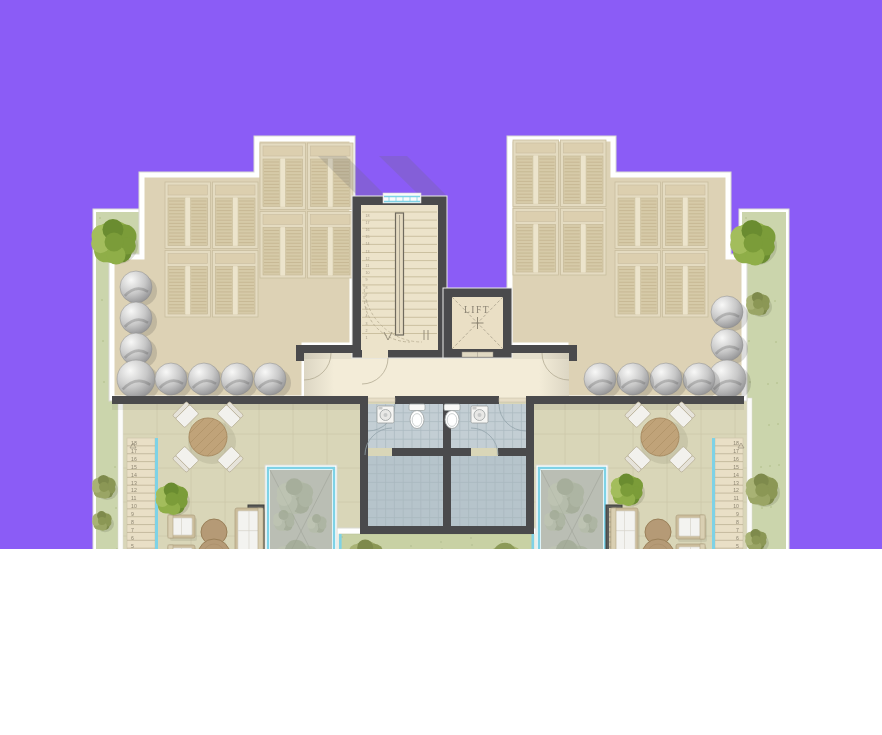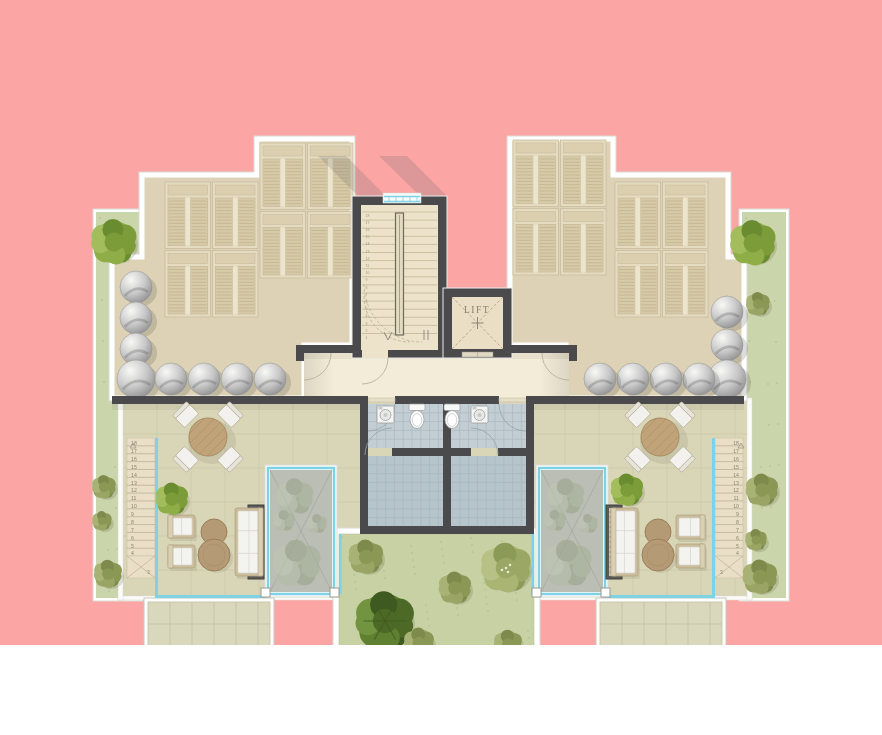--- a/index.html
+++ b/index.html
@@ -1,16 +1,16 @@
 <!DOCTYPE html>
 <html><head>
 <meta charset="utf-8">
 <style>
   html,body{margin:0;padding:0;background:#ffffff;}
-  .stage{position:relative;width:882px;height:645px;background:#fca5a5;overflow:hidden;
+  .stage{position:relative;width:882px;height:549px;background:#8b5cf6;overflow:hidden;
          font-family:"Liberation Sans",sans-serif;}
   svg{display:block;}
   text{user-select:none;}
 </style>
 </head>
 <body>
 
 <div class="stage">
   <svg id="plan-svg" width="882" height="735" viewBox="0 0 882 735">
     <defs id="defs-root">

